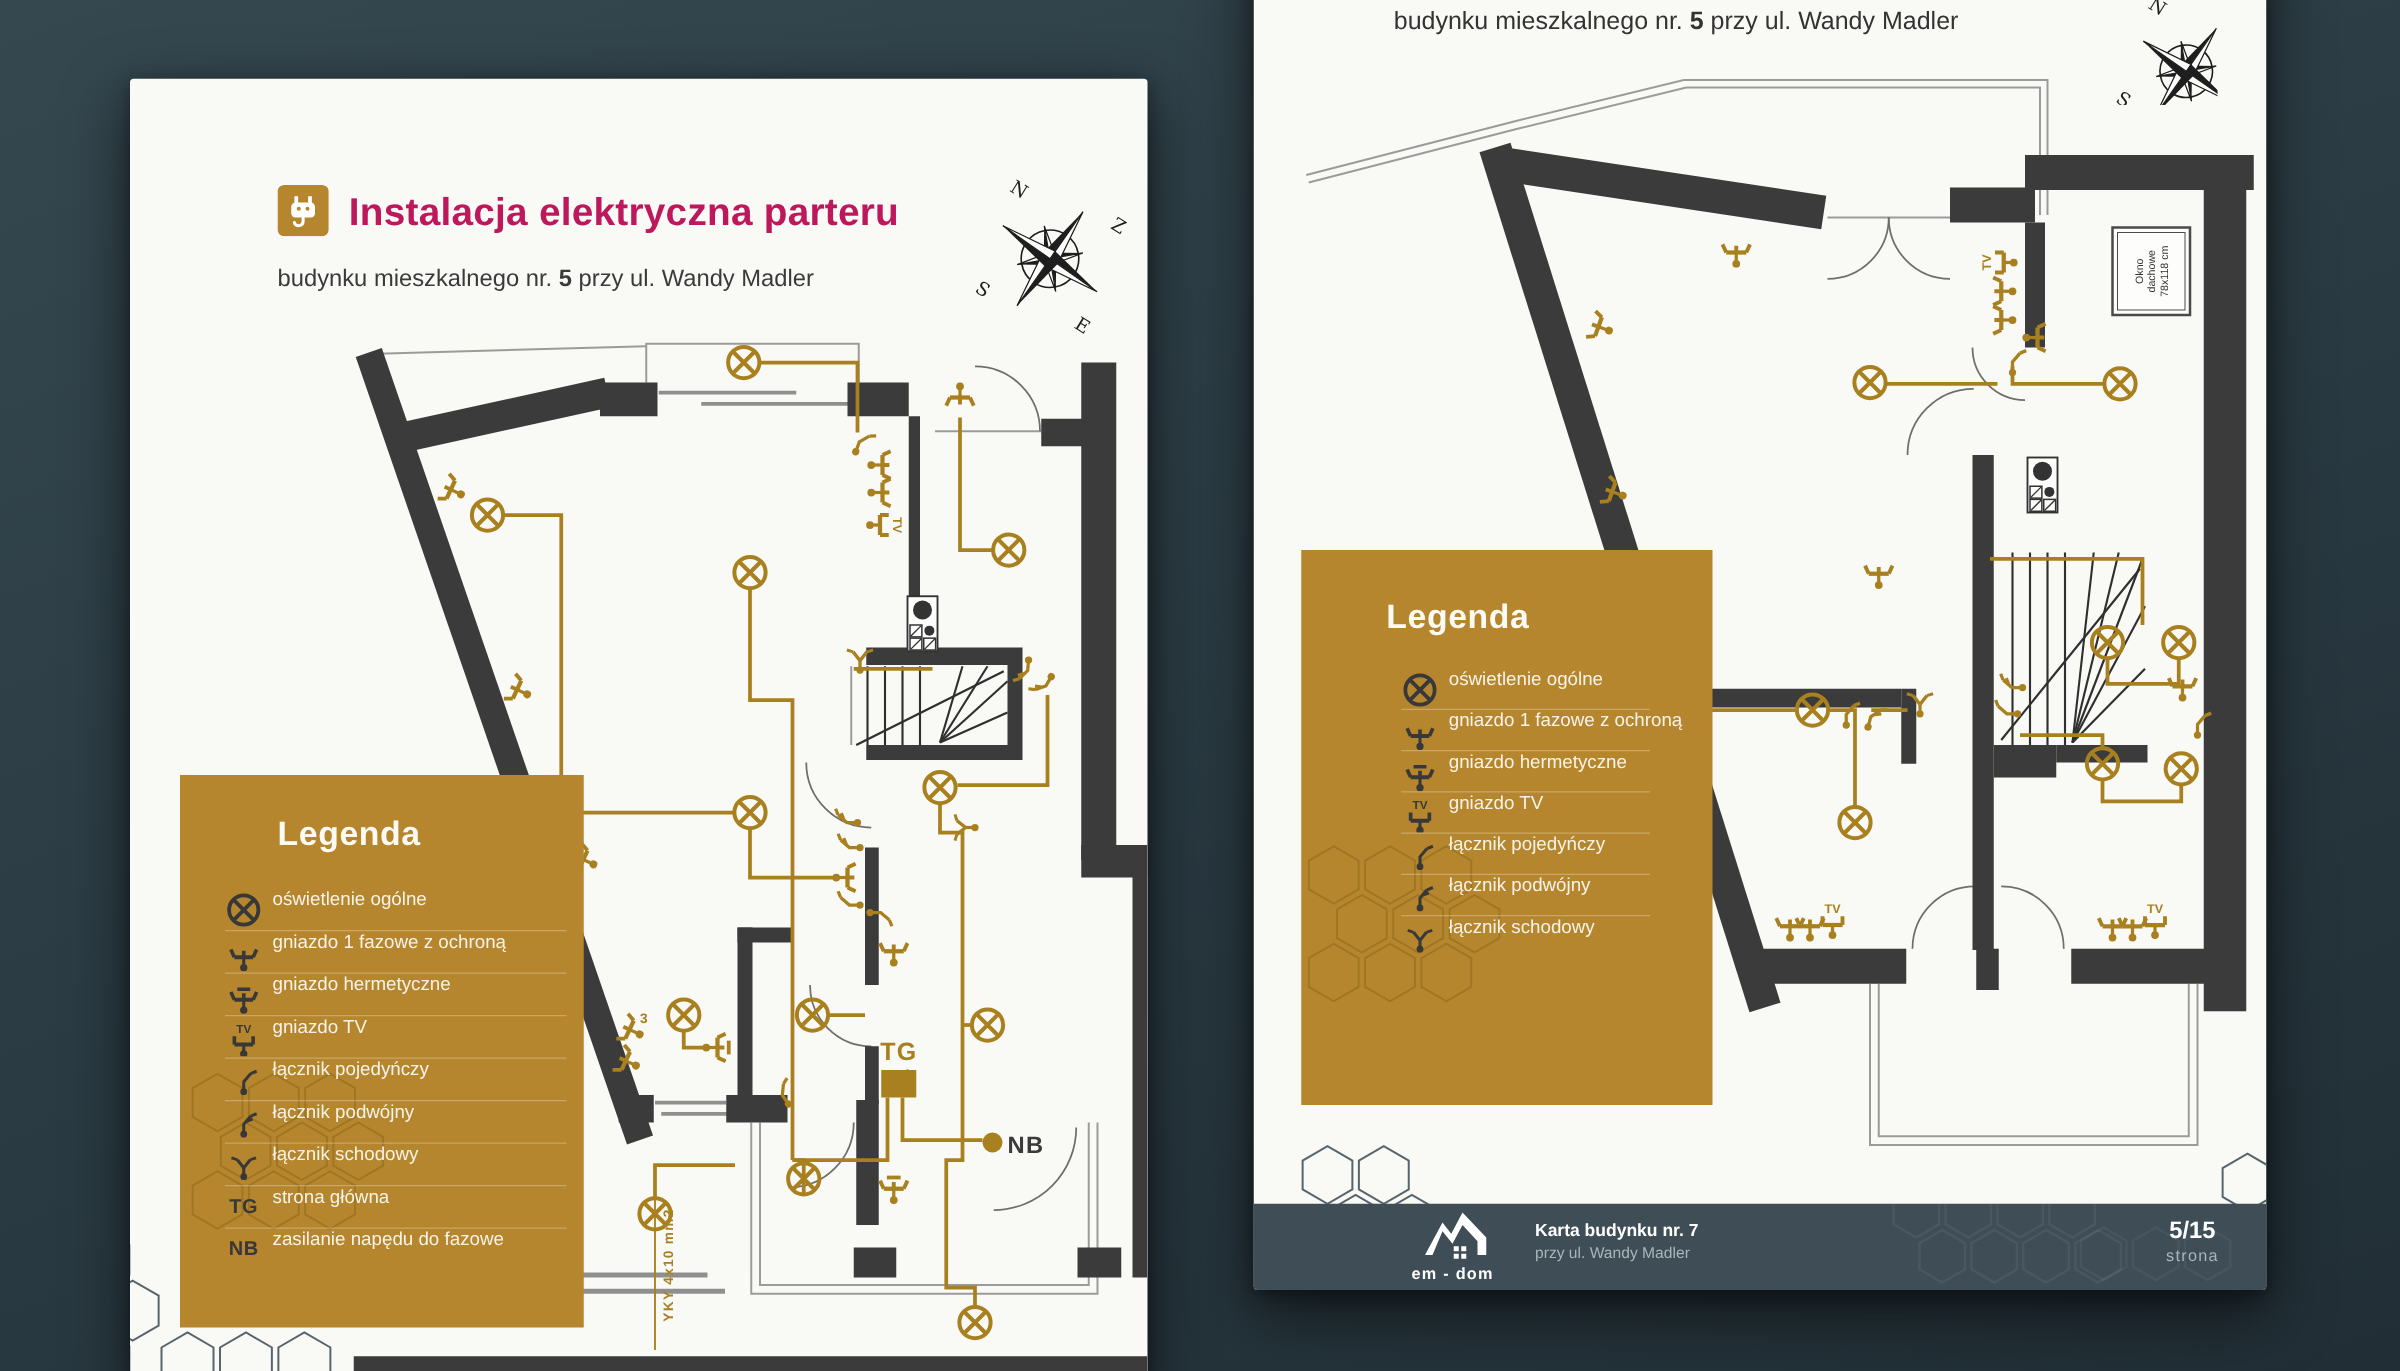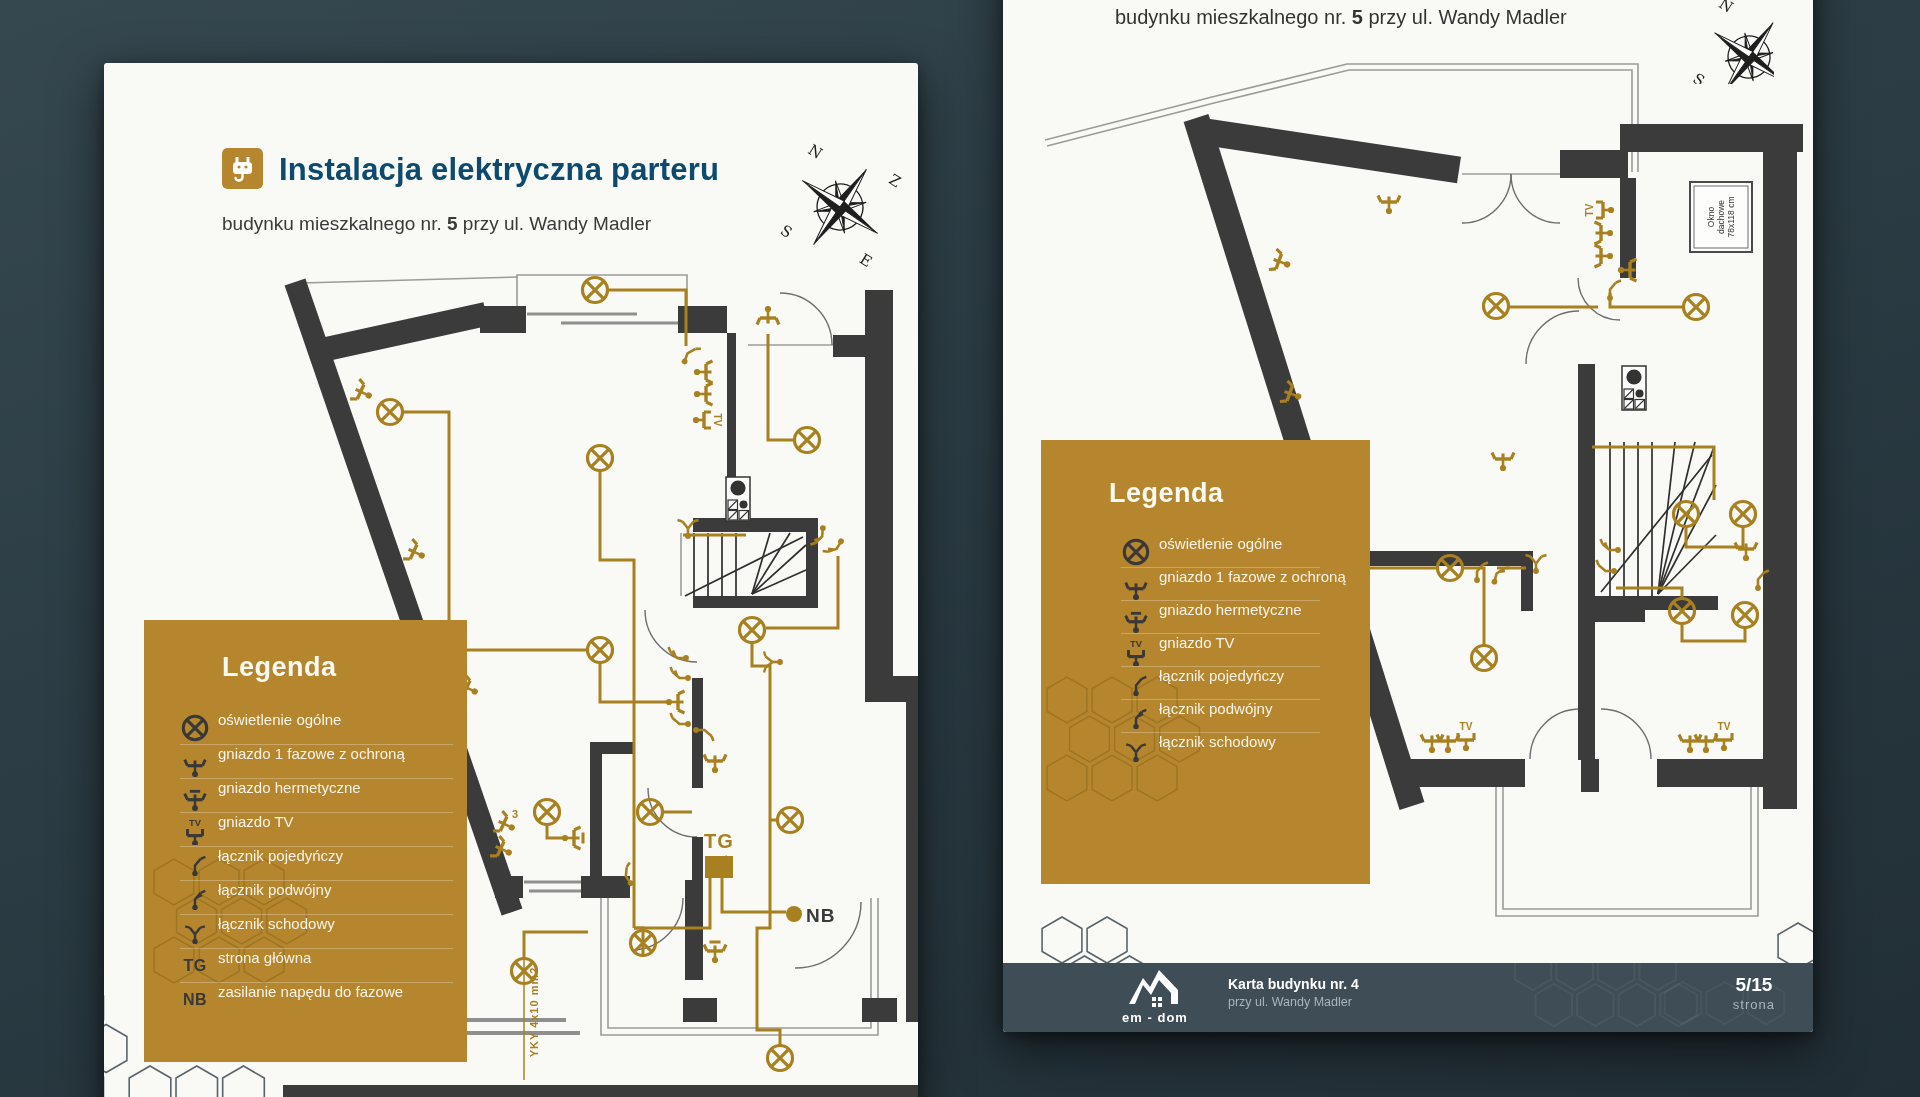--- a/index.html
+++ b/index.html
@@ -6,35 +6,35 @@
   *{box-sizing:border-box;}
   .stage{position:relative;width:1920px;height:1097px;overflow:hidden;
     background:linear-gradient(160deg,#35474f 0%,#2b3c44 45%,#212e35 100%);
     font-family:"Liberation Sans",sans-serif;}
   .page{position:absolute;background:#f9f9f6;border-radius:3px;overflow:hidden;
     box-shadow:0 18px 50px rgba(0,0,0,.55),0 4px 14px rgba(0,0,0,.4);}
   #page-left{left:104px;top:63px;width:814px;height:1040px;}
   #page-right{left:1003px;top:-58px;width:810px;height:1090px;}
   .plan-svg{position:absolute;left:0;top:0;}
   .hdr-icon{position:absolute;left:118px;top:85px;width:41px;height:41px;border-radius:5px;}
-  .hdr-title{position:absolute;left:175px;top:89px;font-size:31px;font-weight:800;color:#0c4a6e;letter-spacing:.2px;white-space:nowrap;}
+  .hdr-title{position:absolute;left:175px;top:89px;font-size:31px;font-weight:800;color:#be185d;letter-spacing:.2px;white-space:nowrap;}
   .hdr-sub{position:absolute;left:118px;top:150px;font-size:19px;color:#3a3a3a;white-space:nowrap;}
   .hdr-sub b{font-weight:800;}
   #rp-sub{position:absolute;left:112px;top:64px;font-size:20px;color:#333;white-space:nowrap;}
   .legend{position:absolute;overflow:hidden;}
   .legend .hexbg{position:absolute;left:0;bottom:0;}
   .leg-title{position:relative;color:#fcfaf4;font-weight:800;font-size:27px;letter-spacing:.5px;}
   .leg-items{position:relative;}
   .leg-row{display:flex;position:relative;}
   .leg-ico{width:30px;display:flex;justify-content:center;align-items:center;flex:0 0 30px;}
   .leg-ico-txt{font-weight:800;color:#383838;font-size:16px;letter-spacing:.5px;}
   .leg-lab{color:#f7f3e8;font-size:15px;margin-left:8px;white-space:nowrap;}
   .leg-div{position:absolute;height:1px;background:rgba(255,255,255,.28);}
   .footer-bar{position:absolute;left:0;top:1021px;width:810px;height:69px;background:#3e4d56;}
-  .ft-logo{position:absolute;left:112px;top:3px;width:80px;height:64px;text-align:center;}
+  .ft-logo{position:absolute;left:112px;top:3px;width:80px;height:64px;text-align:right;}
   .ft-brand{color:#fff;font-weight:800;font-size:13px;letter-spacing:1px;margin-top:-2px;}
   .ft-doc{position:absolute;left:225px;top:13px;}
   .ft-doc-t{color:#fff;font-weight:800;font-size:14px;}
   .ft-doc-s{color:#a9b5bb;font-size:12.5px;margin-top:3px;}
   .ft-page{position:absolute;right:38px;top:11px;text-align:center;}
   .ft-page-n{color:#fff;font-weight:800;font-size:19px;}
   .ft-page-l{color:#a9b5bb;font-size:13px;margin-top:1px;letter-spacing:1px;}
 </style>
 </head>
 <body>
@@ -903,21 +903,21 @@
         <svg width="58" height="42" viewBox="0 0 58 42">
           <path d="M3,38 L17,12 L24,21 L33,4 L52,24 L52,38 L45,38 L45,27 L33,14 L25,29 L17,19 L9,38 Z" fill="#fff"></path>
           <rect x="26" y="31" width="4" height="4" fill="#fff"></rect>
             <rect x="32" y="31" width="4" height="4" fill="#fff"></rect>
           <rect x="26" y="37" width="4" height="4" fill="#fff"></rect>
             <rect x="32" y="37" width="4" height="4" fill="#fff"></rect>
         </svg>
         <div class="ft-brand">em - dom</div>
       </div>
       <div class="ft-doc">
-        <div class="ft-doc-t">Karta budynku nr. 4</div>
+        <div class="ft-doc-t">Karta budynku nr. 7</div>
         <div class="ft-doc-s">przy ul. Wandy Madler</div>
       </div>
       <div class="ft-page">
         <div class="ft-page-n">5/15</div>
         <div class="ft-page-l">strona</div>
       </div>
     </div>
   </div>
 </div>
 

